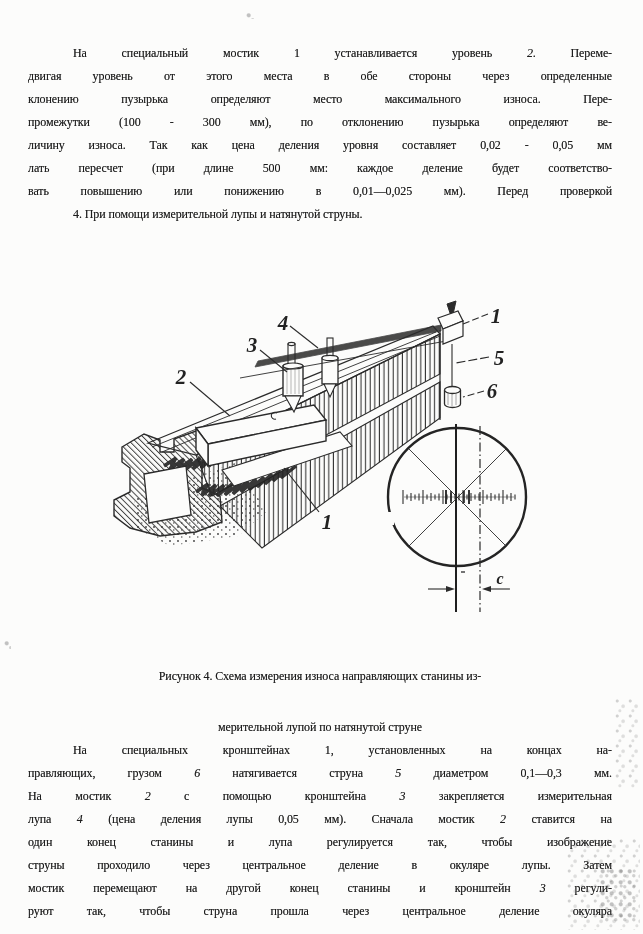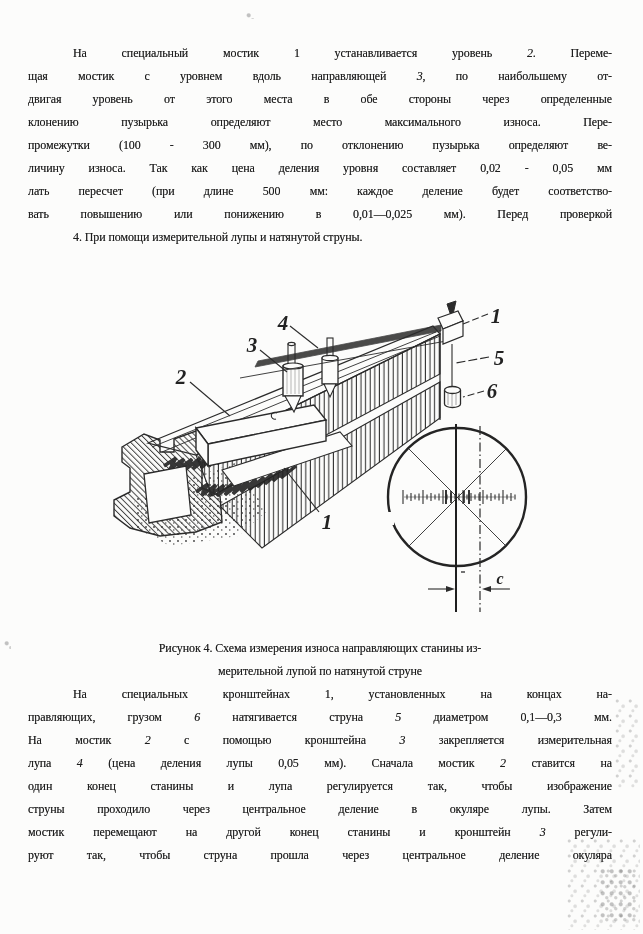--- a/index.html
+++ b/index.html
@@ -9,21 +9,21 @@
     font-family:"Liberation Serif","DejaVu Serif",serif;
     color:var(--ink,#1d1d1d);
   }
   .textcol{position:absolute;left:28px;width:584px;}
   .tline{
     font-size:12px;line-height:23px;letter-spacing:-0.1px;
     white-space:normal;text-shadow:0 0 .45px rgba(20,20,20,.55);
   }
   .tline.just{text-align:justify;text-align-last:justify;}
   .tline.ind{text-indent:45px;}
-  .tline.cent{text-align:center;text-align-last:center;}
+  .tline.cent{text-align:center;text-align-last:center;margin-top:28px;}
   .tline i{font-style:italic;}
   #p1-block{top:42px;}
   #cap-block{top:637px;}
   svg.fig{position:absolute;left:0;top:0;width:643px;height:934px;pointer-events:none;}
   .speck{position:absolute;pointer-events:none;}
   .sp-a{
     background-image:
       radial-gradient(circle at 25% 20%, rgba(110,110,110,.55) 0 1px, transparent 2px),
       radial-gradient(circle at 70% 55%, rgba(130,130,130,.45) 0 1.2px, transparent 2.4px),
       radial-gradient(circle at 45% 85%, rgba(120,120,120,.4) 0 1px, transparent 2px);
@@ -34,21 +34,20 @@
       radial-gradient(circle at 30% 30%, rgba(90,90,90,.6) 0 1.4px, transparent 2.6px),
       radial-gradient(circle at 75% 70%, rgba(105,105,105,.5) 0 1.1px, transparent 2.2px);
     background-size:9px 11px;opacity:.6;filter:blur(.25px);
   }
 </style>
 </head>
 <body>
 
 <div class="textcol" id="p1-block">
     <div class="tline just ind">На специальный мостик 1 устанавливается уровень <i>2</i>. Переме-</div>
-    <div class="tline just">щая мостик с уровнем вдоль направляющей <i>3</i>, по наибольшему от-</div>
     <div class="tline just">двигая уровень от этого места в обе стороны через определенные</div>
     <div class="tline just">клонению пузырька определяют место максимального износа. Пере-</div>
     <div class="tline just">промежутки (100 - 300 мм), по отклонению пузырька определяют ве-</div>
     <div class="tline just">личину износа. Так как цена деления уровня составляет 0,02 - 0,05 мм</div>
     <div class="tline just">лать пересчет (при длине 500 мм: каждое деление будет соответство-</div>
     <div class="tline just">вать повышению или понижению в 0,01—0,025 мм). Перед проверкой</div>
     <div class="tline ind">4. При помощи измерительной лупы и натянутой струны.</div>
   </div>
 
 <svg class="fig" viewBox="0 0 643 934" xmlns="http://www.w3.org/2000/svg">

